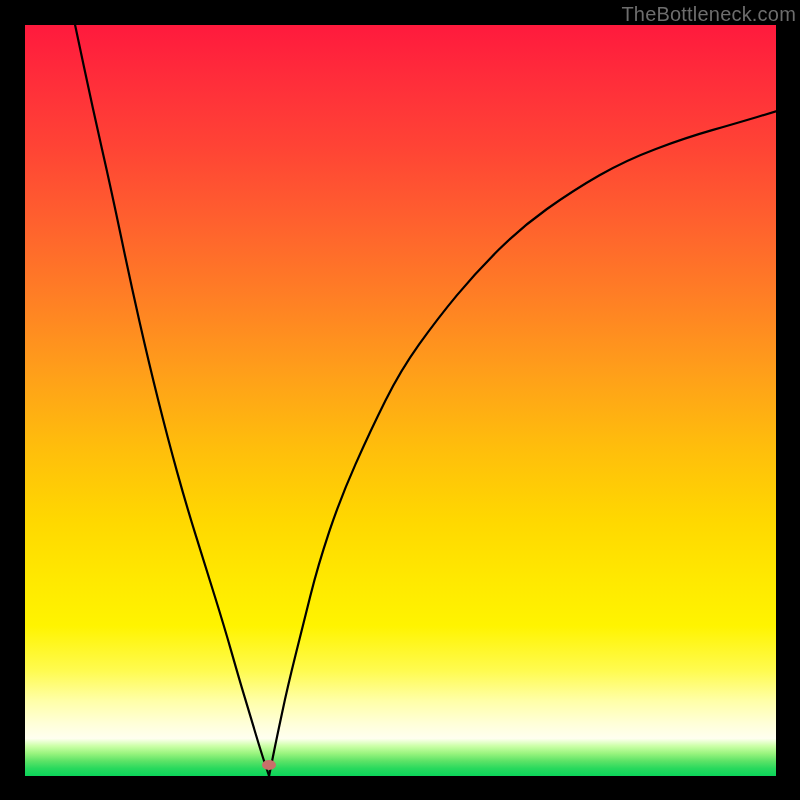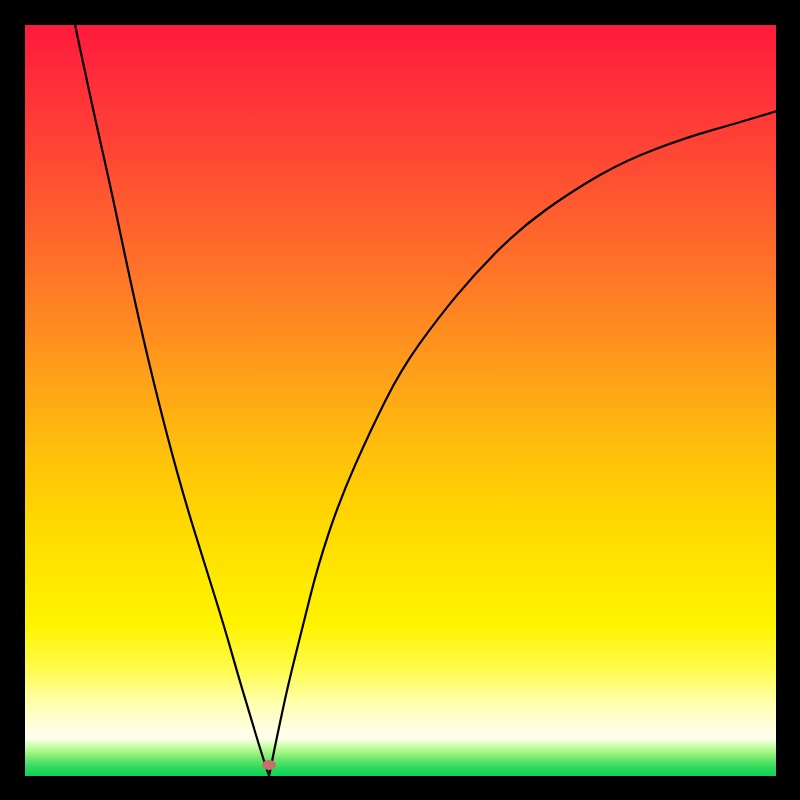--- a/index.html
+++ b/index.html
@@ -74,13 +74,14 @@
 </head>
 <body>
 
 <div class="stage">
   <div class="plot-area">
     <svg class="curve" viewBox="0 0 751 751" preserveAspectRatio="none">
       <path fill="none" stroke="#000" stroke-width="2.2" stroke-linejoin="round" stroke-linecap="round" d="M 50.09 0 Q 50.09 0 58.84 41.305 Q 67.59 82.61 76.98 123.91499999999999 Q 86.37 165.22 95.755 210.28 Q 105.14 255.34 114.53 296.645 Q 123.92 337.95 133.305 375.5 Q 142.69 413.05 152.07999999999998 446.845 Q 161.47 480.64 170.85500000000002 510.68 Q 180.24 540.72 189.63 570.76 Q 199.02 600.8 206.525 627.085 Q 214.03 653.37 219.66500000000002 672.145 Q 225.3 690.92 230.93 709.6949999999999 Q 236.56 728.47 240.32 739.735 T 244.08 751 M 244.08 751 Q 244.08 751 247.835 732.225 Q 251.59 713.45 257.22 687.165 Q 262.85 660.88 270.36 630.8399999999999 Q 277.87 600.8 285.38 570.76 Q 292.89 540.72 304.155 506.925 Q 315.42 473.13 330.44 439.33500000000004 Q 345.46 405.54 360.48 375.5 Q 375.5 345.46 394.275 319.17499999999995 Q 413.05 292.89 431.82500000000005 270.36 Q 450.6 247.83 473.13 225.3 Q 495.66 202.77 521.945 183.995 Q 548.23 165.22 574.515 150.2 Q 600.8 135.18 630.8399999999999 123.915 Q 660.88 112.65 687.165 105.14 Q 713.45 97.63 732.225 91.995 T 751 86.36"></path>
     </svg>
     <div class="min-marker" style="left: 237.075px; top: 735.486px;"></div>
   </div>
+  <div class="watermark">TheBottleneck.com</div>
 </div>
 
 </body></html>

